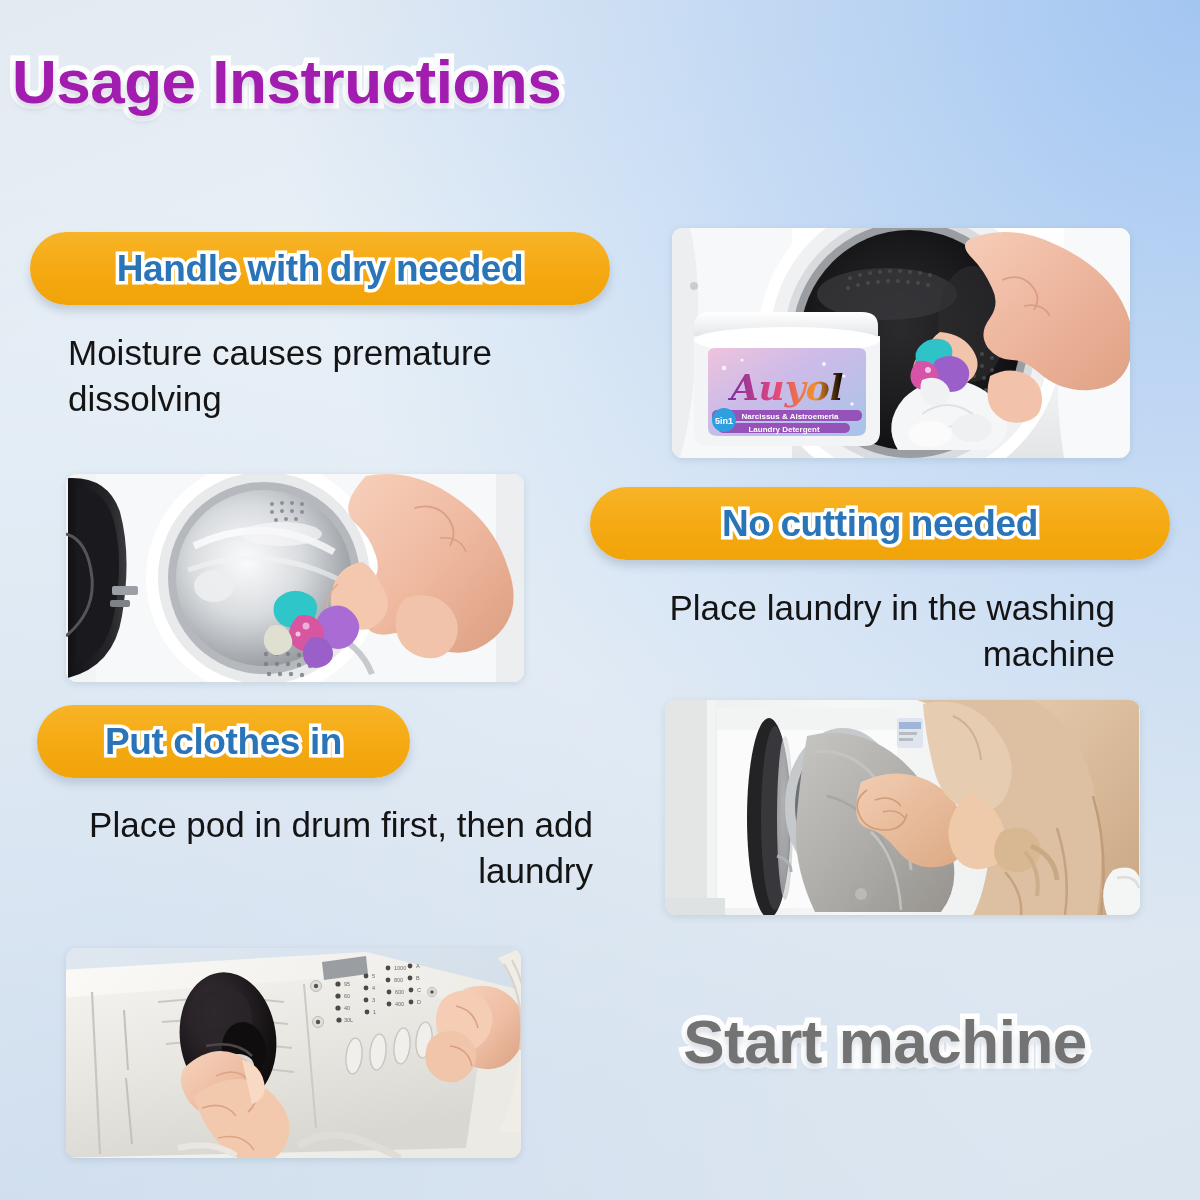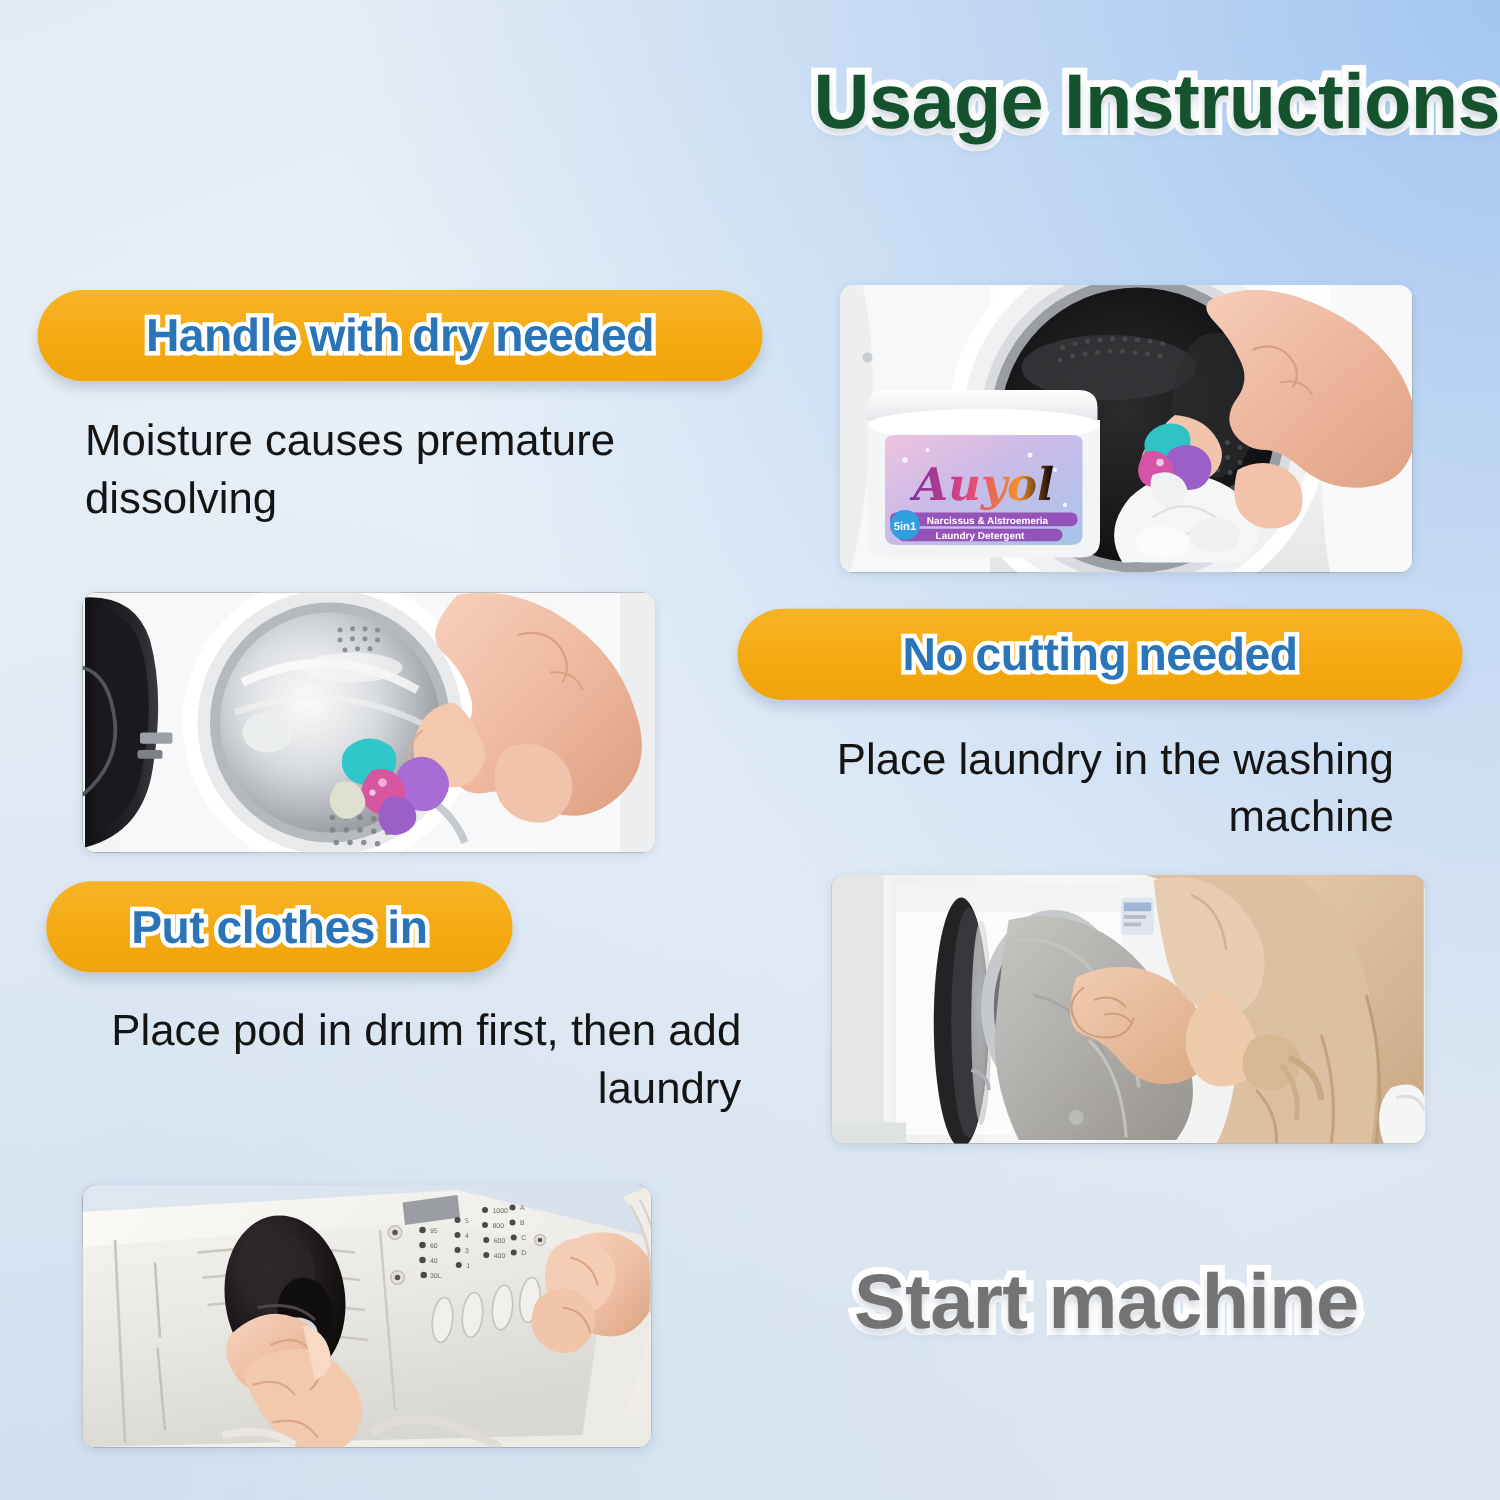--- a/index.html
+++ b/index.html
@@ -10,24 +10,24 @@
       radial-gradient(circle at 100% 0%, rgba(150,190,240,0.85) 0%, rgba(150,190,240,0.0) 55%),
       radial-gradient(circle at 0% 100%, rgba(196,214,235,0.55) 0%, rgba(196,214,235,0.0) 60%),
       linear-gradient(160deg, #e3eaf2 0%, #e9f1f7 28%, #e6eef6 55%, #dde7f1 80%, #dbe5f0 100%);
     position:relative; overflow:hidden;
   }
 
   .stage { position:absolute; inset:0; }
 
   
   .title {
-    position:absolute; left:0; right:0; top:46px;
-    text-align:right;
+    position:absolute; left:12px; right:0; top:46px;
+    text-align:left;
     font-size:62px; font-weight:bold; letter-spacing:-0.5px;
-    color:#14532d;
+    color:#a21caf;
     -webkit-text-stroke:11px #ffffff;
     paint-order:stroke fill;
     text-shadow:0 5px 6px rgba(120,140,165,0.35);
     white-space:nowrap;
   }
 
   .start-head {
     position:absolute; left:600px; top:1006px; width:570px;
     text-align:center;
     font-size:62px; font-weight:bold; letter-spacing:-0.5px;
@@ -63,21 +63,21 @@
     position:absolute;
     font-size:35px; line-height:1.32; color:#141414;
   }
   #copy1 { left:68px;  top:330px; width:520px; text-align:left; }
   #copy2 { left:590px; top:585px; width:525px; text-align:right; }
   #copy3 { left:68px;  top:802px; width:525px; text-align:right; }
 
   
   .photo {
     position:absolute; border-radius:11px; overflow:hidden;
-    background:#737373;
+    background:#e5e5e5;
     box-shadow:0 2px 7px rgba(110,130,155,0.22);
   }
   #photo1 { left:672px; top:228px; width:458px; height:230px; }
   #photo2 { left:66px;  top:474px; width:458px; height:208px; }
   #photo3 { left:665px; top:700px; width:475px; height:215px; }
   #photo4 { left:66px;  top:948px; width:455px; height:210px; }
   .photo svg { display:block; width:100%; height:100%; }
 </style>
 </head>
 <body>

